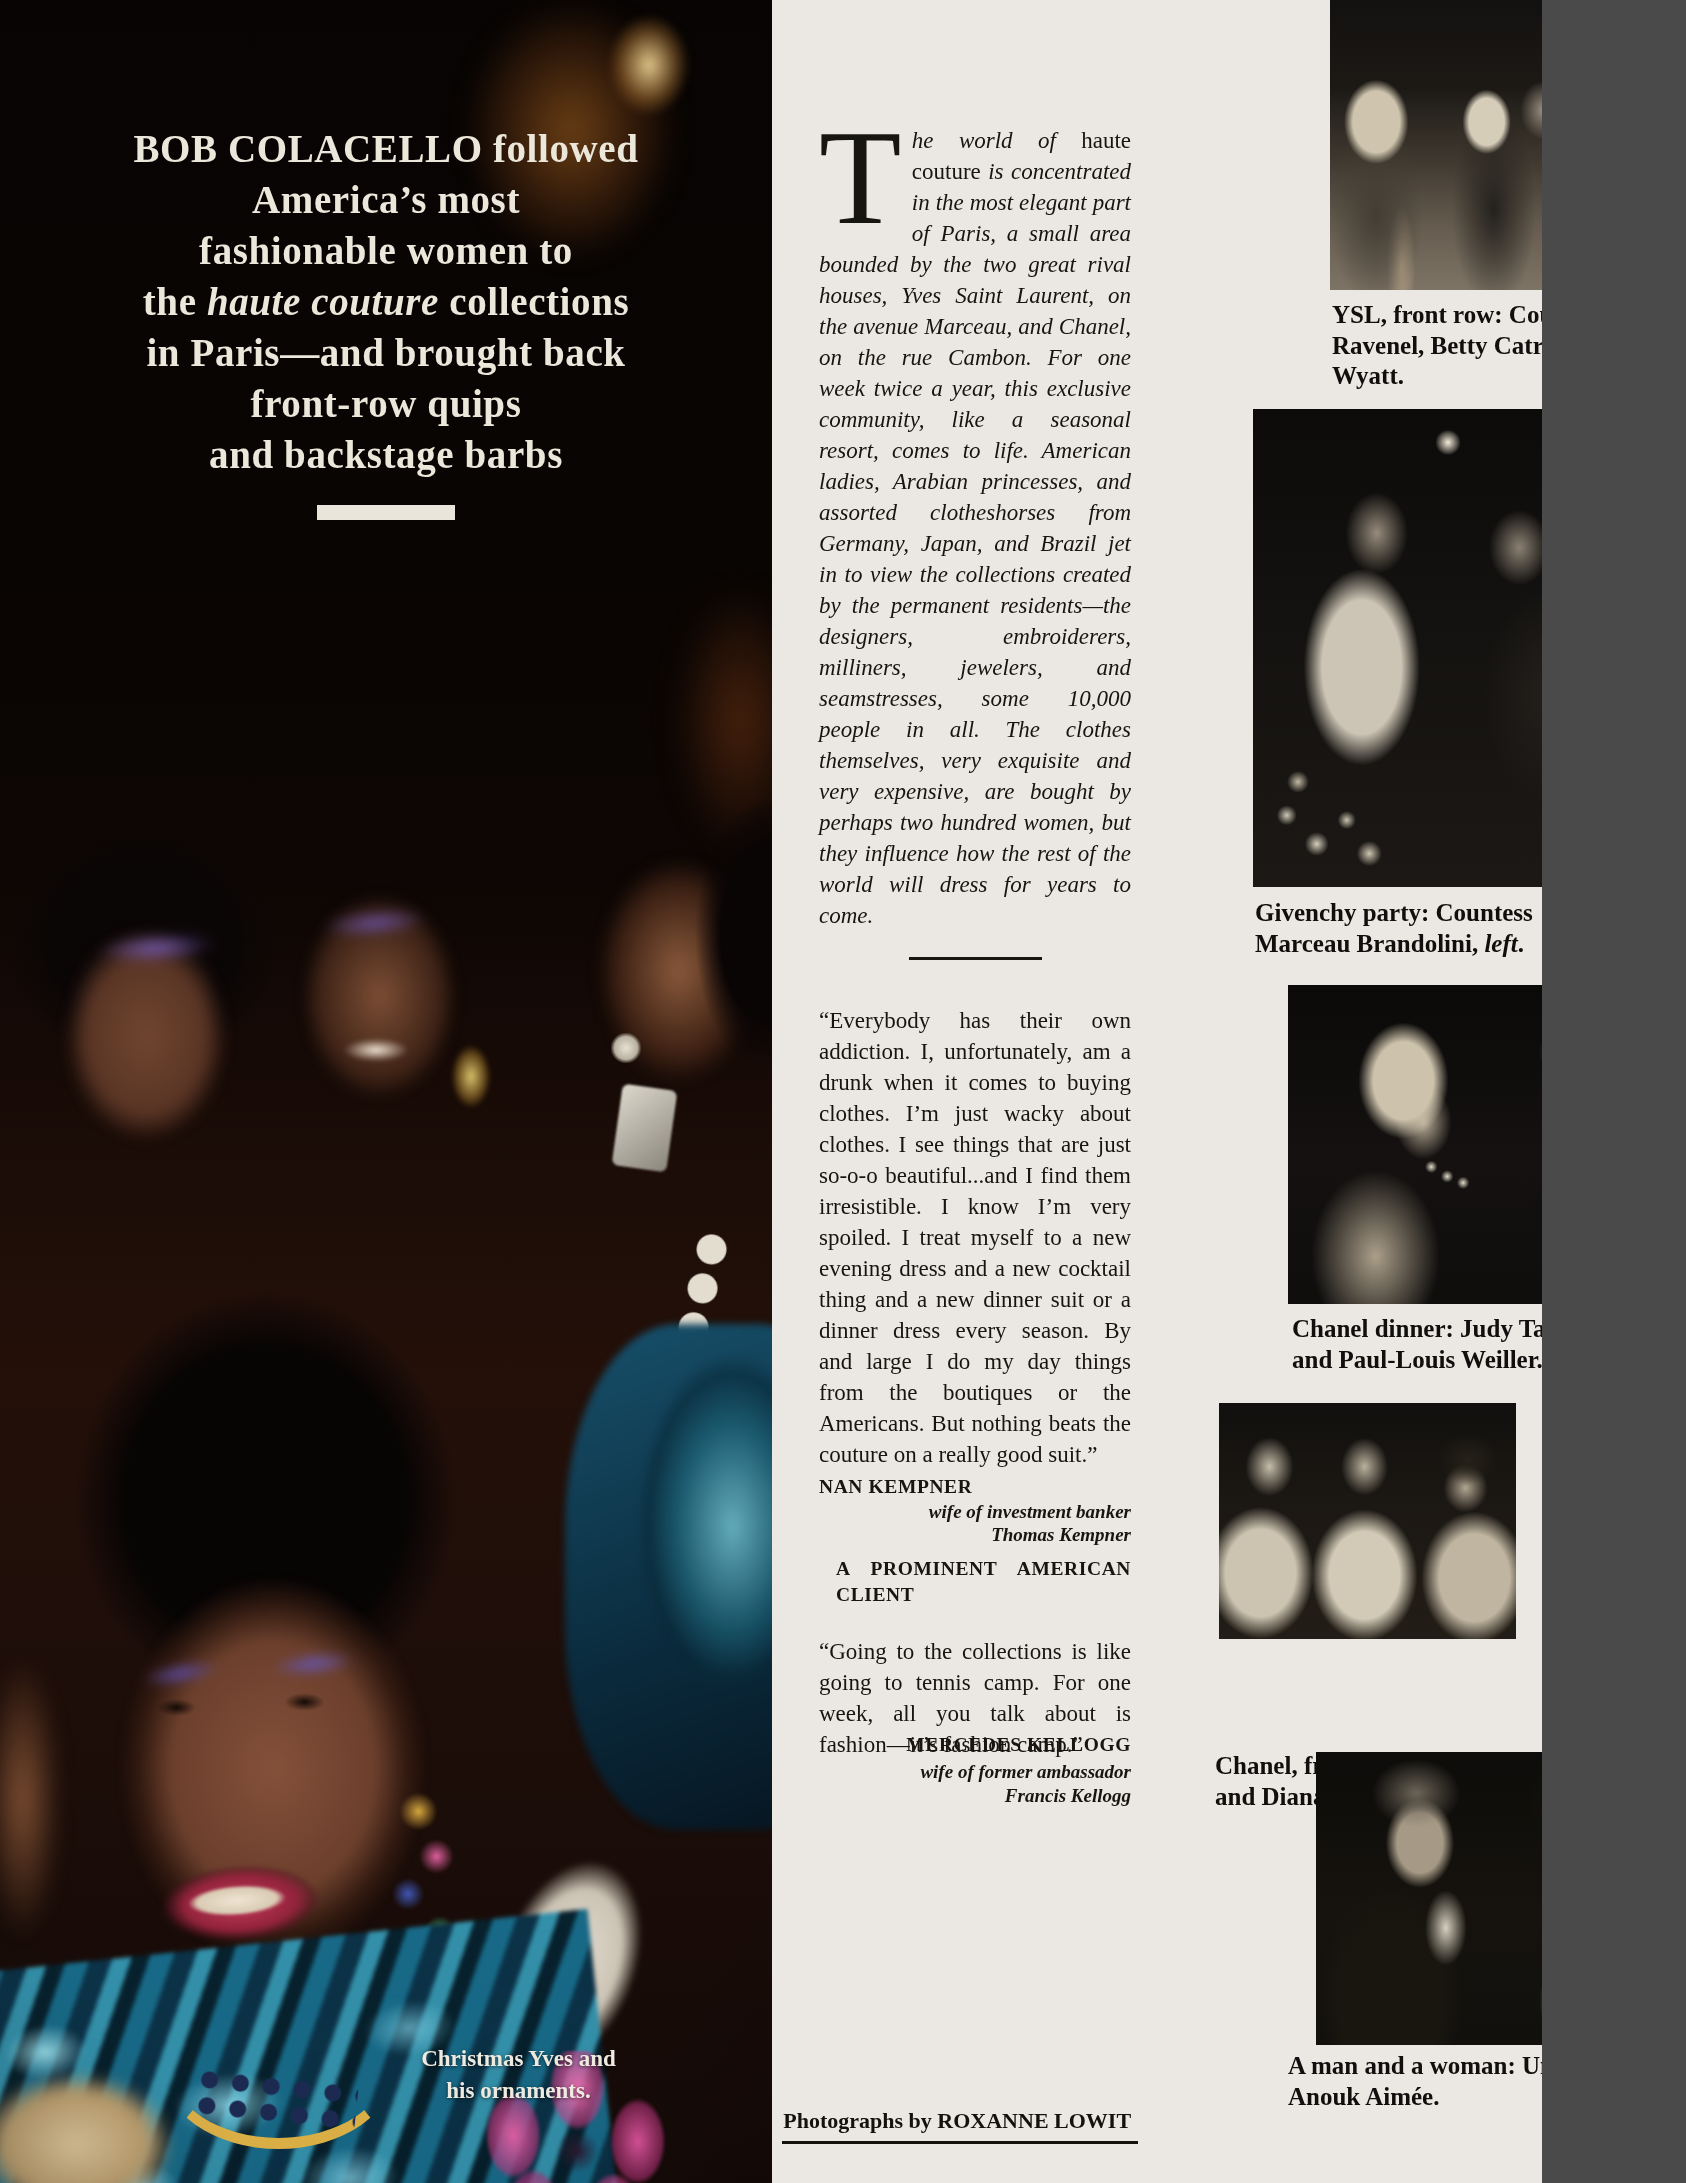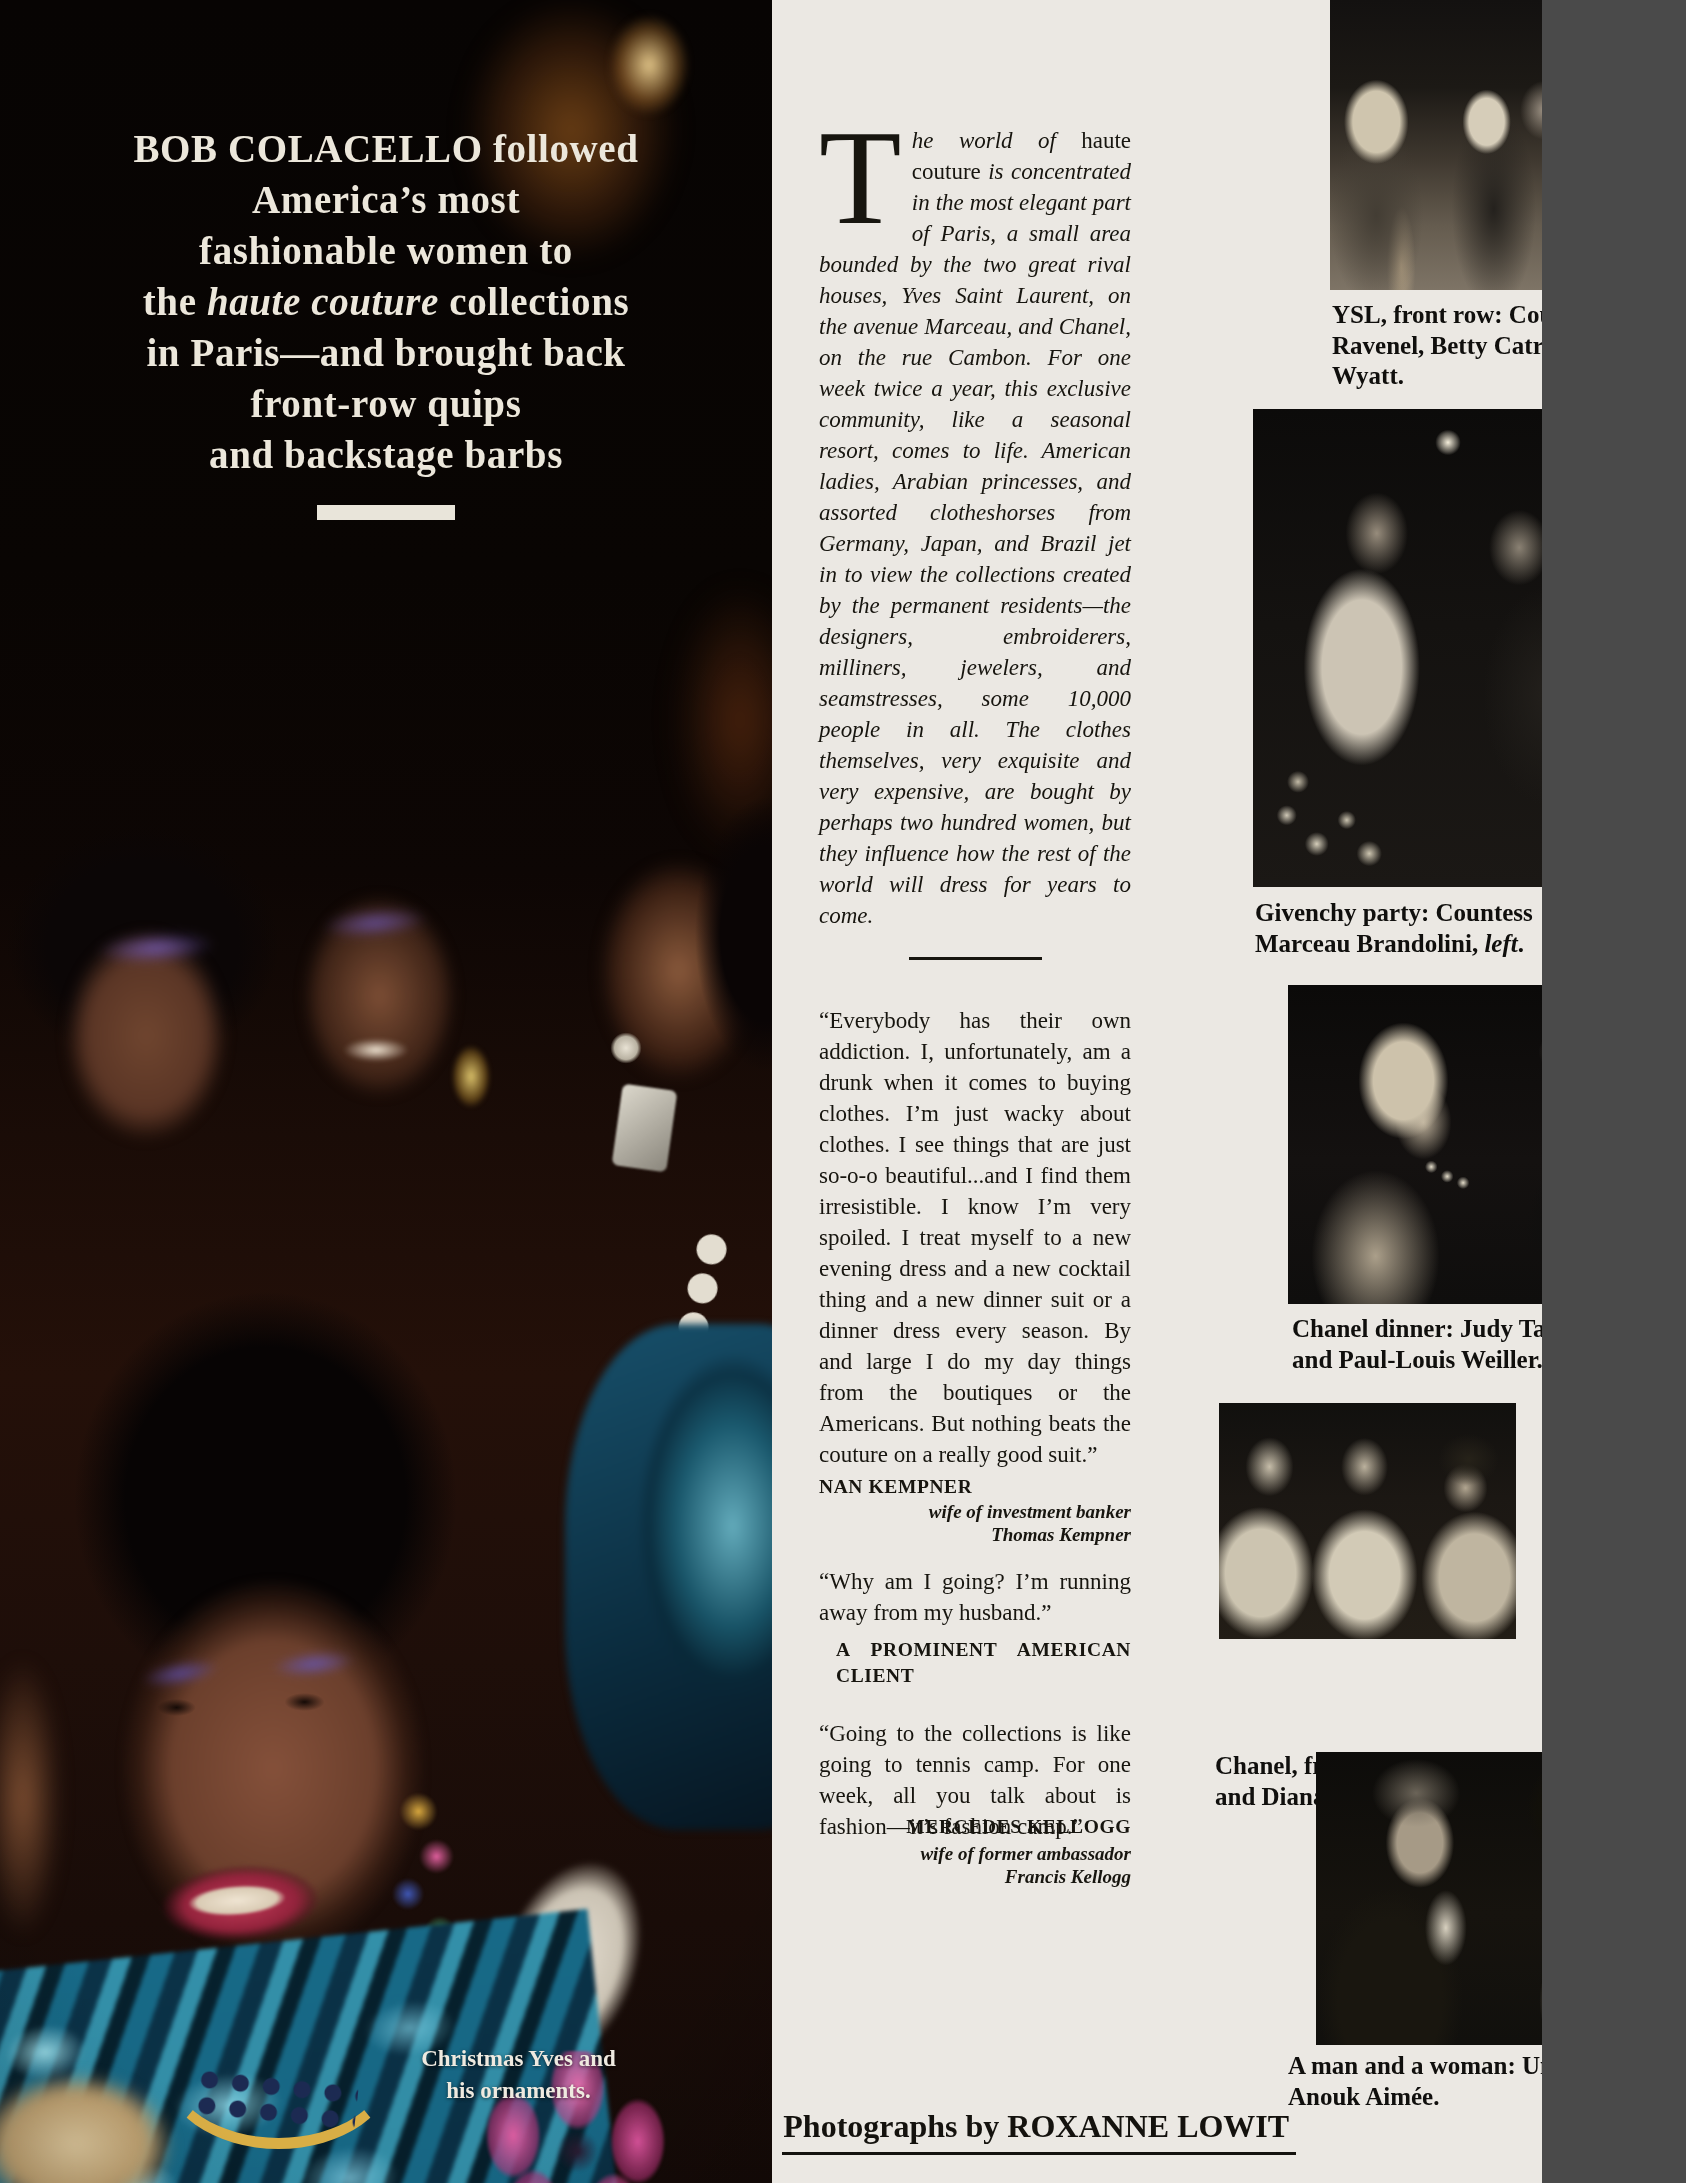--- a/index.html
+++ b/index.html
@@ -147,21 +147,21 @@
   .attr-left {
     font-weight:700; font-size:19.5px; letter-spacing:0.6px;
     margin-top:9px; padding-left:17px; line-height:26px;
   }
   .attr-inline {
     text-align:right; font-weight:700; font-size:19.5px; letter-spacing:0.6px;
     line-height:31px; margin-top:-31px;
   }
   #credit {
     position:absolute; left:782px; top:2108px;
-    font-size:32px; font-weight:700; color:#14120e;
+    font-size:22px; font-weight:700; color:#14120e;
     border-bottom:3.9px solid #14120e; padding:0 6.5px 6.5px 1.3px; white-space:nowrap;
   }
 
   
   .bw { position:absolute; background-color:#1a1916; }
   .cap { position:absolute; font-weight:700; font-size:25px; line-height:30.5px; color:#100f0d; }
   .cap .em { font-style:italic; }
 
   #p1 { left:1330px; top:0; width:356px; height:290px;
     background:
@@ -295,21 +295,20 @@
   <div id="article">
     <p class="para ital"><span class="dropcap">T</span><span>he world of </span><span class="rm">haute couture</span><span> is concentrated in the most elegant part of Paris, a small area bounded by the two great rival houses, Yves Saint Laurent, on the avenue Marceau, and Chanel, on the rue Cambon. For one week twice a year, this exclusive community, like a seasonal resort, comes to life. American ladies, Arabian princesses, and assorted clotheshorses from Germany, Japan, and Brazil jet in to view the collections created by the permanent residents—the designers, embroiderers, milliners, jewelers, and seamstresses, some 10,000 people in all. The clothes themselves, very exquisite and very expensive, are bought by perhaps two hundred women, but they influence how the rest of the world will dress for years to come.</span></p>
 
     <div class="rule-center"></div>
 
     <p class="para quote1">“Everybody has their own addiction. I, unfortunately, am a drunk when it comes to buying clothes. I’m just wacky about clothes. I see things that are just so-o-o beautiful...and I find them irresistible. I know I’m very spoiled. I treat myself to a new evening dress and a new cocktail thing and a new dinner suit or a dinner dress every season. By and large I do my day things from the boutiques or the Americans. But nothing beats the couture on a really good suit.”</p>
     <div class="attr-name">NAN KEMPNER</div>
     <div class="attr-role">wife of investment banker</div>
     <div class="attr-role">Thomas Kempner</div>
 
-    <p class="para quote2">“Why am I going? I’m running away from my husband.”</p>
     <div class="attr-left">A PROMINENT AMERICAN CLIENT</div>
 
     <p class="para quote3">“Going to the collections is like going to tennis camp. For one week, all you talk about is fashion—it’s fashion camp.”</p>
     <div class="attr-inline">MERCEDES KELLOGG</div>
     <div class="attr-role">wife of former ambassador</div>
     <div class="attr-role">Francis Kellogg</div>
   </div>
 
   <div id="credit"><span>Photographs by </span><span>ROXANNE LOWIT</span></div>
 

